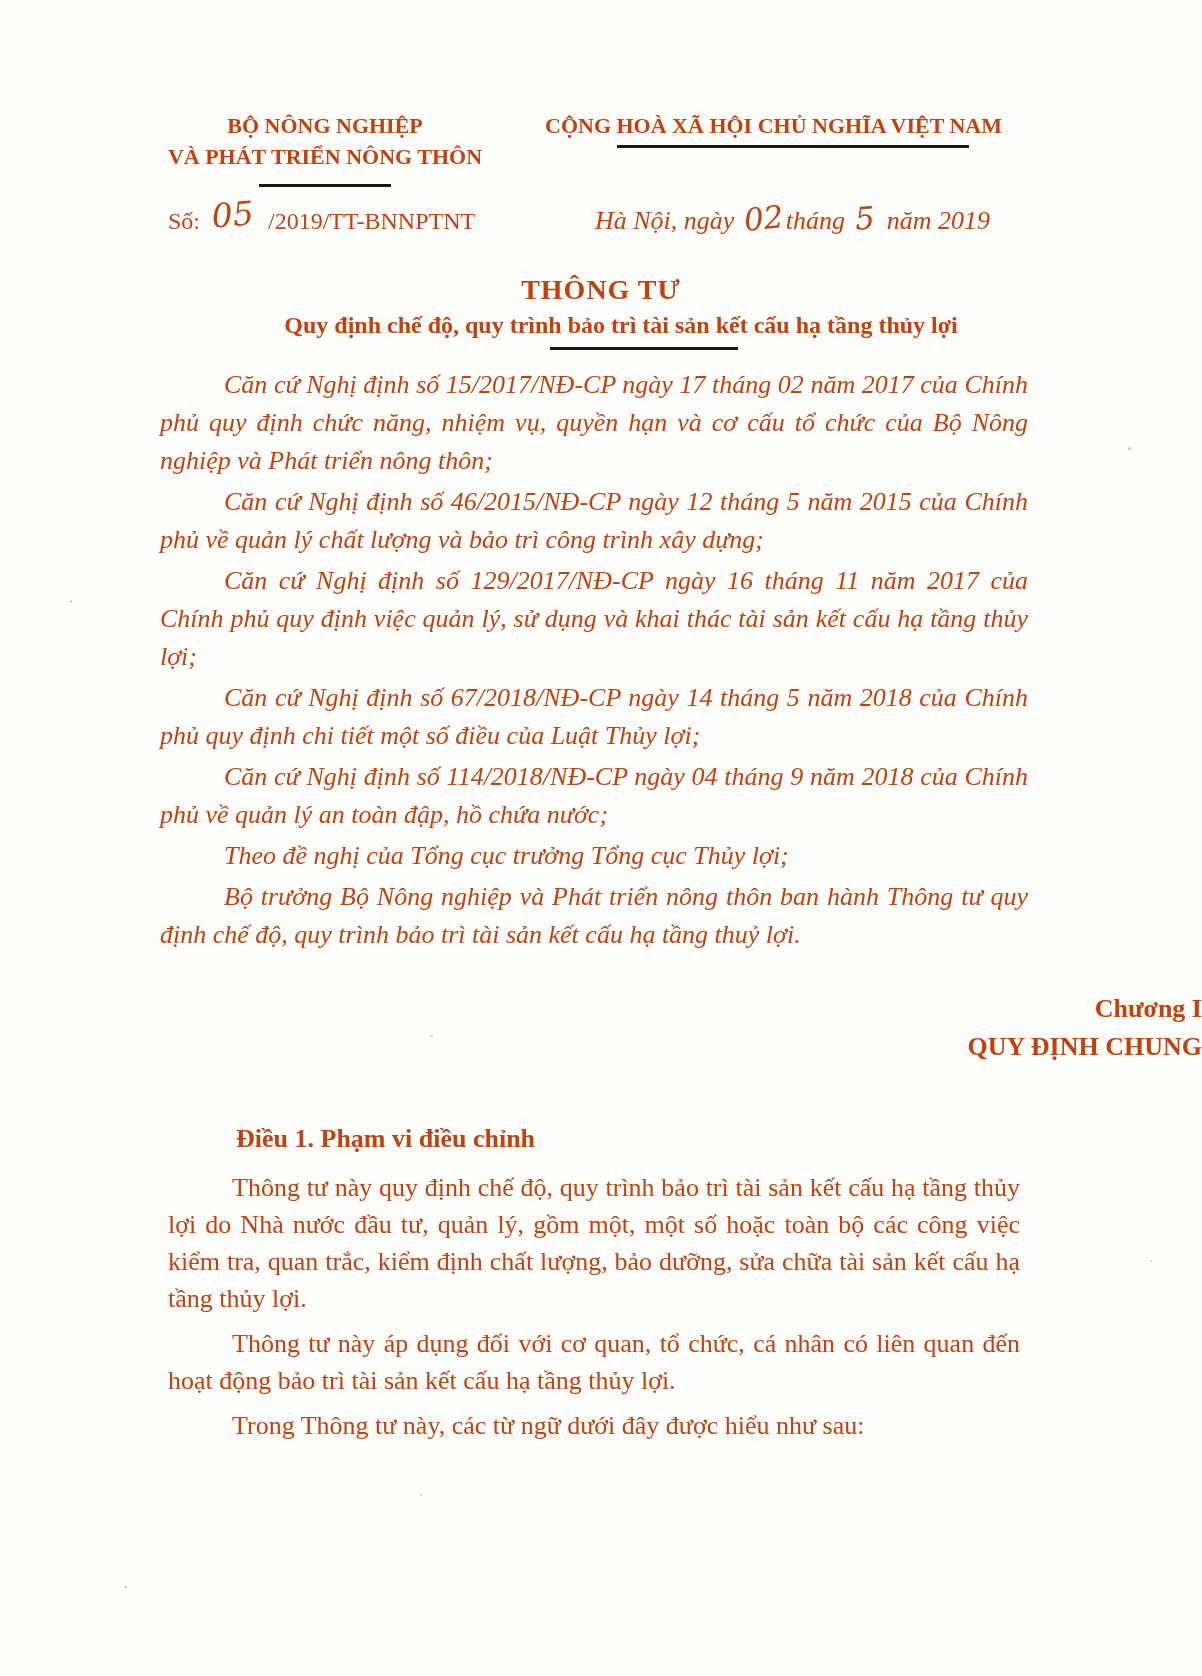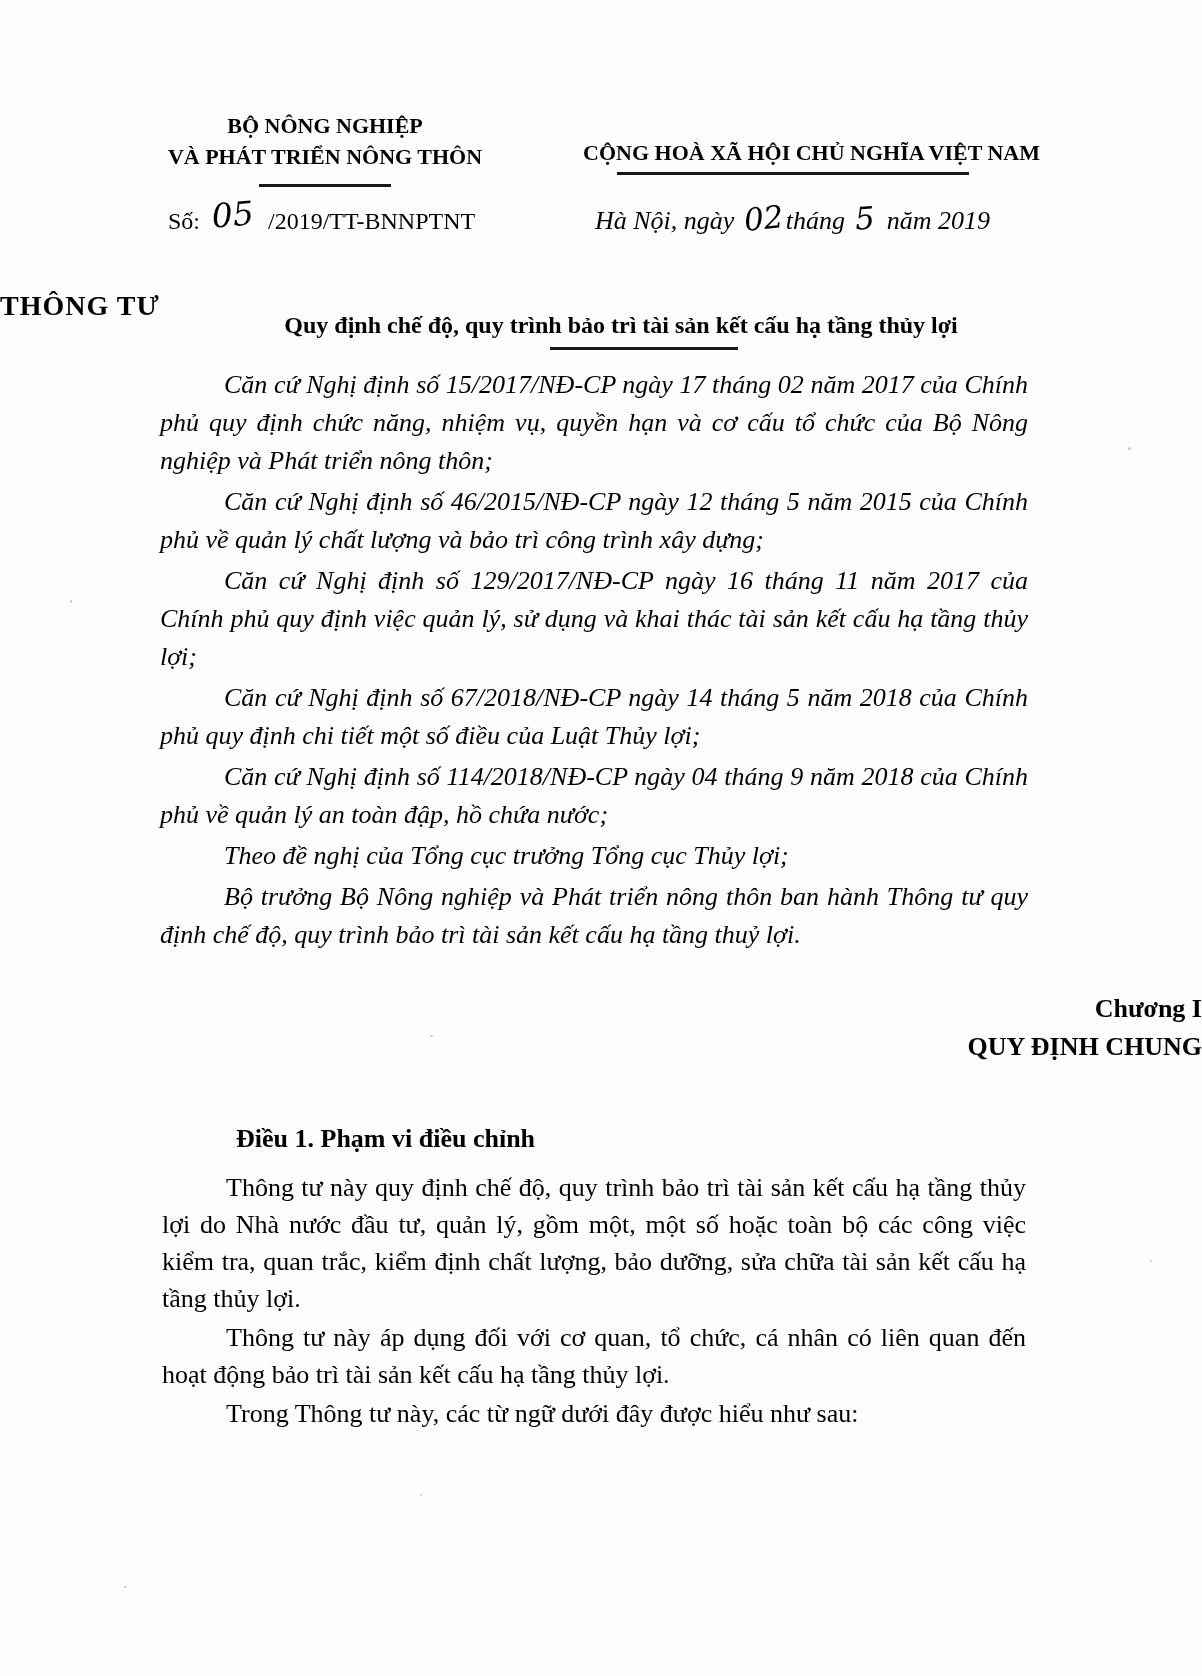--- a/index.html
+++ b/index.html
@@ -2,56 +2,56 @@
 <html><head>
 <meta charset="utf-8">
 <style>
   html,body { margin:0; padding:0; background:#e8e8e8; }
   .page {
     position:relative;
     width:1202px; height:1676px;
     margin:0 auto;
     background:#fdfdfc;
     font-family:"Liberation Serif", serif;
-    color:#000000;
+    color:#c2410c;
     overflow:hidden;
   }
   
   .hdr-left {
     position:absolute; top:110px; left:160px; width:330px;
     text-align:center; font-weight:bold; font-size:22px; line-height:31px;
   }
   .hdr-left .rule {
     width:132px; height:3px; background:#181818; margin:12px auto 0 auto;
   }
   .so-line {
     position:absolute; top:198px; left:168px; font-size:24px; white-space:nowrap;
   }
   .hand {
     font-family:"DejaVu Serif", serif; font-style:italic; font-weight:500;
     display:inline-block; transform:rotate(-4deg);
   }
   .so-line .hand { font-size:33px; margin:0 14px 0 12px; transform:rotate(-5deg) translateY(-3px); }
   .hdr-right {
-    position:absolute; top:110px; left:545px; width:495px; text-align:right;margin-top:27px;
+    position:absolute; top:110px; left:545px; width:495px; text-align:left;
   }
   .hdr-right .l1 { font-weight:bold; font-size:22px; line-height:31px; }
   .hdr-right .l2 { font-weight:bold; font-size:25px; line-height:34px; }
   .hdr-right .rule { width:352px; height:3px; background:#181818; margin:4px auto 0 auto; }
   .date-line {
     position:absolute; top:200px; left:545px; width:495px; text-align:center;
     font-style:italic; font-size:26px; white-space:nowrap;
   }
   .date-line .hand { font-size:31px; }
   .date-line .d1 { margin:0 2px 0 10px; transform:rotate(-6deg); }
   .date-line .d2 { margin:0 12px 0 10px; transform:rotate(-4deg); }
   
   .title {
-    position:absolute; top:290px; left:0; width:100%;
-    font-weight:bold; font-size:28px; letter-spacing:1px;
+    position:absolute; top:274px; left:0; width:100%;
+    text-align:center; font-weight:bold; font-size:28px; letter-spacing:1px;
   }
   .subtitle {
     position:absolute; top:312px; left:0; width:100%;
     text-align:center; font-weight:bold; font-size:24px;padding-left:20px;
   }
   .subtitle-rule {
     position:absolute; top:347px; left:550px; width:188px; height:3px; background:#181818;
   }
   
   .preamble {
@@ -63,21 +63,21 @@
   .chapter {
     position:absolute; top:990px; left:0; width:100%;
     text-align:right; font-weight:bold; font-size:26px; line-height:38px;
   }
   
   .articles {
     position:absolute; top:1108px; left:160px; width:868px;
     font-size:26px; line-height:37px; text-align:justify;
   }
   .articles h3 { margin:12px; font-size:26px; font-weight:bold; text-indent:64px; text-align:left; }
-  .articles p  { margin:2px; text-indent:64px; }
+  .articles p  { margin:8px; text-indent:64px; }
   
   .speck { position:absolute; background:#9a9a9a; border-radius:50%; opacity:.5; }
   .s1 { width:3px; height:3px; top:447px;  left:1128px; }
   .s2 { width:2px; height:3px; top:600px;  left:70px;  }
   .s3 { width:3px; height:2px; top:1035px; left:430px; }
   .s4 { width:2px; height:2px; top:1494px; left:420px; }
   .s5 { width:3px; height:2px; top:1586px; left:124px; }
   .s6 { width:2px; height:2px; top:1260px; left:1150px;}
 </style>
 </head>

